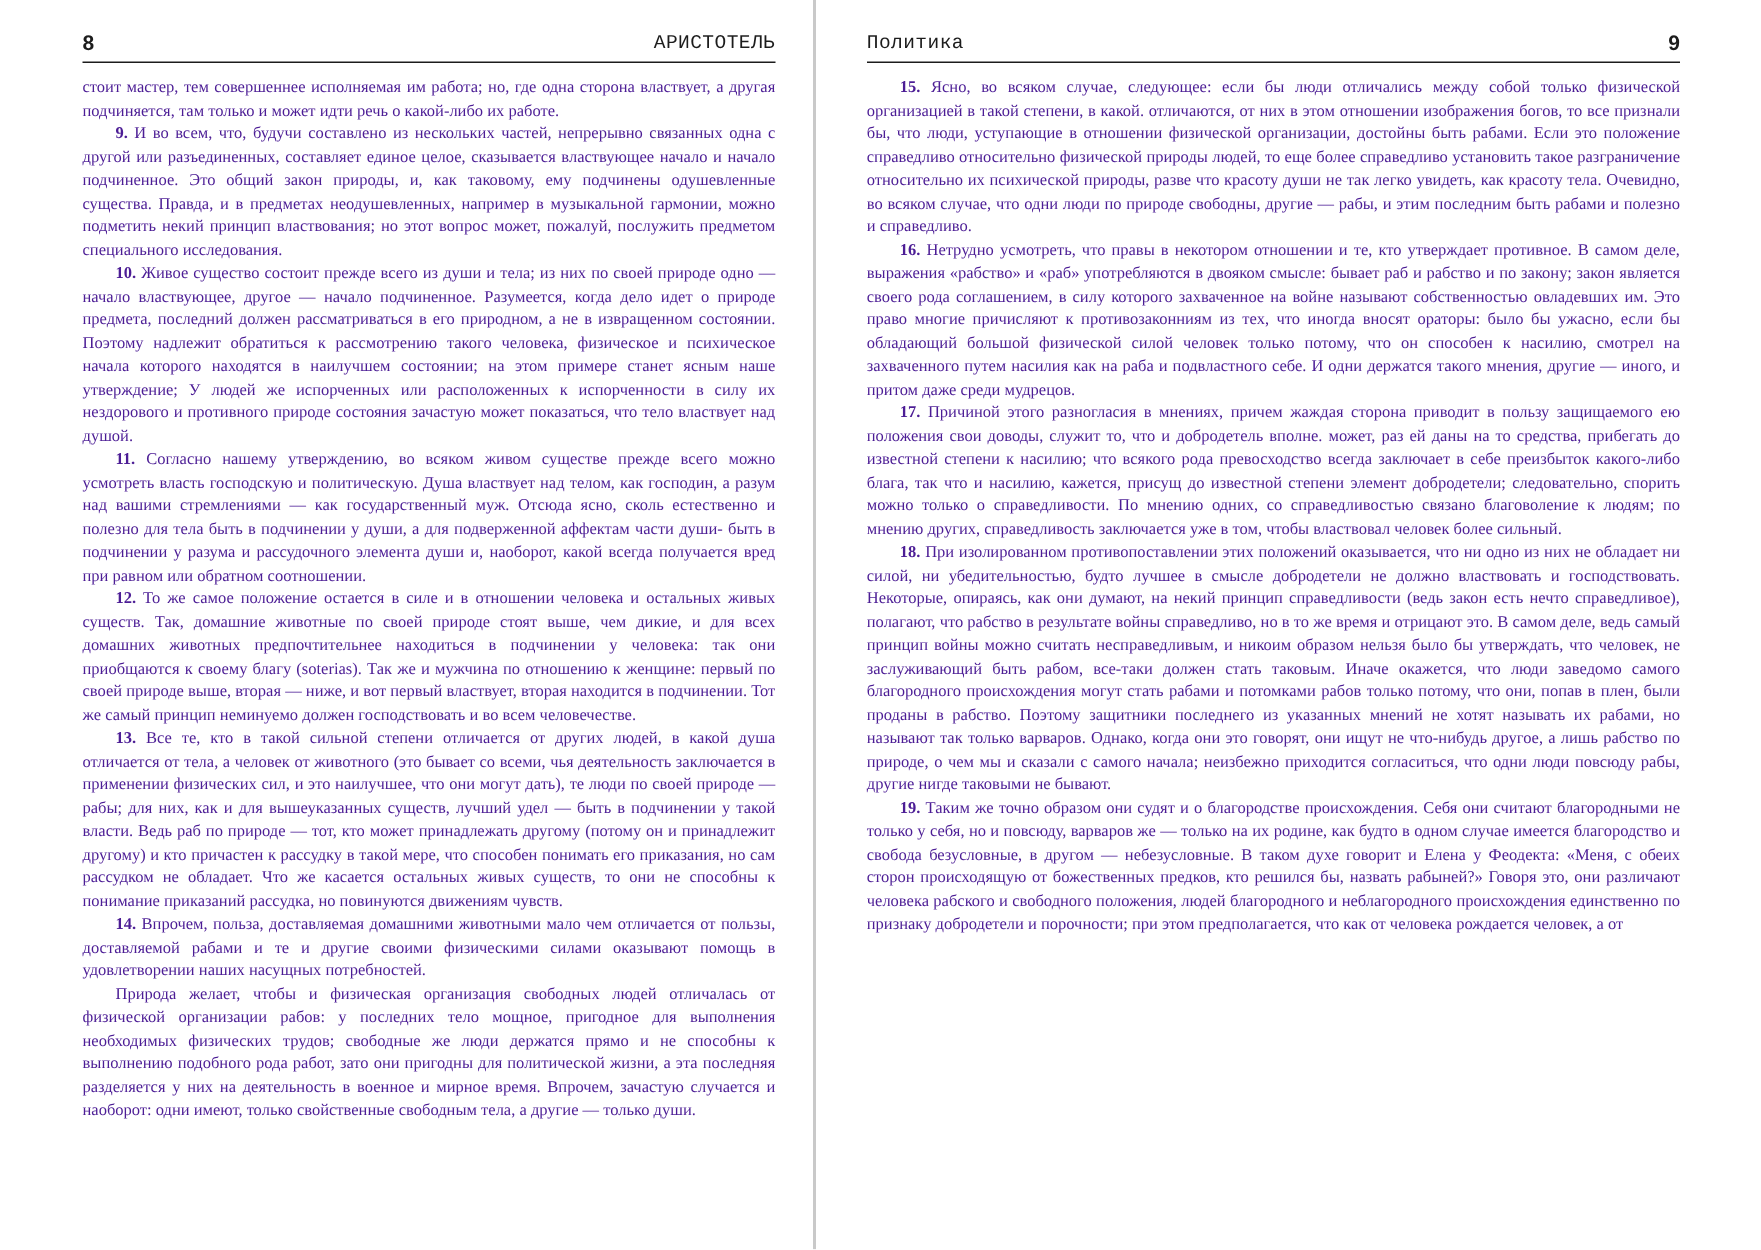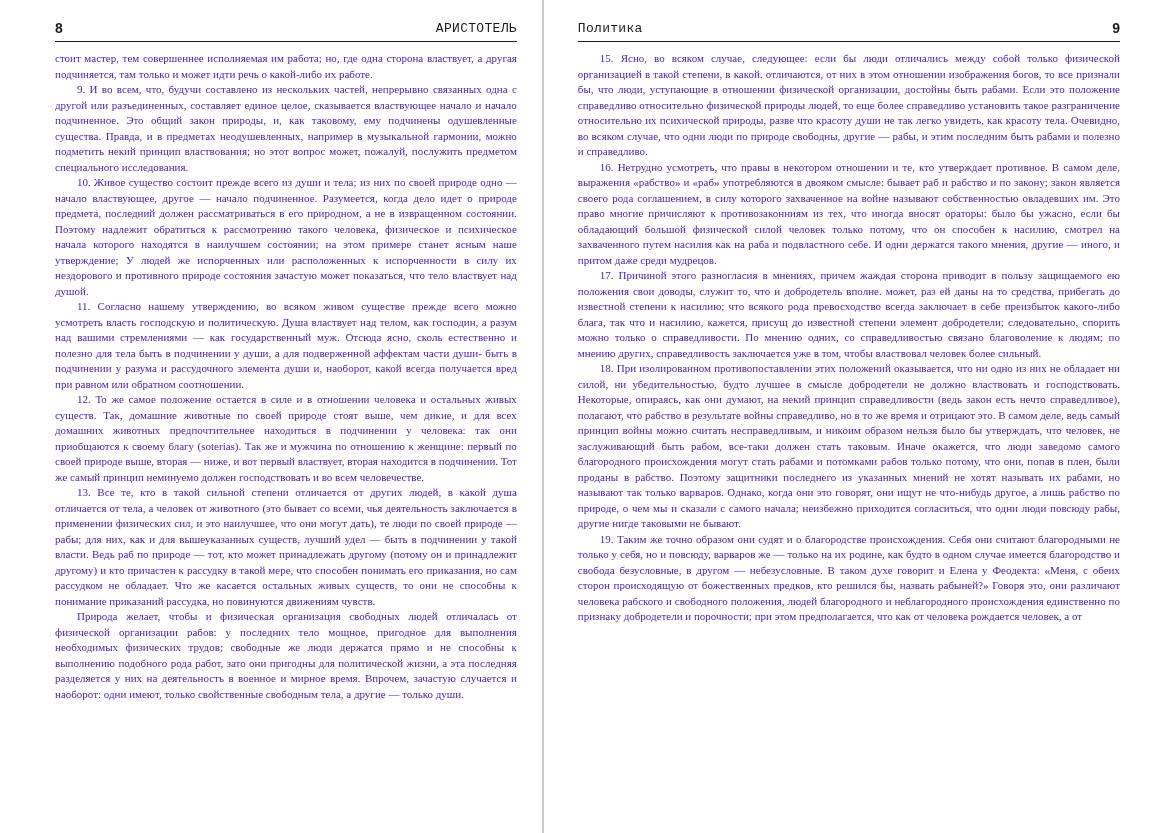--- a/index.html
+++ b/index.html
@@ -62,40 +62,41 @@
     text-align: justify;
   }
   .body-text p {
     margin: 0;
     text-indent: 22px;
   }
   .body-text p.noindent {
     text-indent: 0;
   }
   .pnum {
-    font-weight: 400;
+    font-weight: 700;
   }
 </style>
 </head>
 <body>
 
 <div class="spread">
 
   <div class="page left">
     <div class="page-header">
       <span class="pagenum">8</span>
       <span class="runhead">АРИСТОТЕЛЬ</span>
     </div>
     <div class="body-text">
       <p class="noindent"><span class="pnum"></span> <span>стоит мастер, тем совершеннее исполняемая им работа; но, где одна сторона властвует, а другая подчиняется, там только и может идти речь о какой-либо их работе.</span></p>
       <p><span class="pnum">9.</span> <span>И во всем, что, будучи составлено из нескольких частей, непрерывно связанных одна с другой или разъединенных, составляет единое целое, сказывается властвующее начало и начало подчиненное. Это общий закон природы, и, как таковому, ему подчинены одушевленные существа. Правда, и в предметах неодушевленных, например в музыкальной гармонии, можно подметить некий принцип властвования; но этот вопрос может, пожалуй, послужить предметом специального исследования.</span></p>
       <p><span class="pnum">10.</span> <span>Живое существо состоит прежде всего из души и тела; из них по своей природе одно — начало властвующее, другое — начало подчиненное. Разумеется, когда дело идет о природе предмета, последний должен рассматриваться в его природном, а не в извращенном состоянии. Поэтому надлежит обратиться к рассмотрению такого человека, физическое и психическое начала которого находятся в наилучшем состоянии; на этом примере станет ясным наше утверждение; У людей же испорченных или расположенных к испорченности в силу их нездорового и противного природе состояния зачастую может показаться, что тело властвует над душой.</span></p>
       <p><span class="pnum">11.</span> <span>Согласно нашему утверждению, во всяком живом существе прежде всего можно усмотреть власть господскую и политическую. Душа властвует над телом, как господин, а разум над вашими стремлениями — как государственный муж. Отсюда ясно, сколь естественно и полезно для тела быть в подчинении у души, а для подверженной аффектам части души- быть в подчинении у разума и рассудочного элемента души и, наоборот, какой всегда получается вред при равном или обратном соотношении.</span></p>
       <p><span class="pnum">12.</span> <span>То же самое положение остается в силе и в отношении человека и остальных живых существ. Так, домашние животные по своей природе стоят выше, чем дикие, и для всех домашних животных предпочтительнее находиться в подчинении у человека: так они приобщаются к своему благу (soterias). Так же и мужчина по отношению к женщине: первый по своей природе выше, вторая — ниже, и вот первый властвует, вторая находится в подчинении. Тот же самый принцип неминуемо должен господствовать и во всем человечестве.</span></p>
       <p><span class="pnum">13.</span> <span>Все те, кто в такой сильной степени отличается от других людей, в какой душа отличается от тела, а человек от животного (это бывает со всеми, чья деятельность заключается в применении физических сил, и это наилучшее, что они могут дать), те люди по своей природе — рабы; для них, как и для вышеуказанных существ, лучший удел — быть в подчинении у такой власти. Ведь раб по природе — тот, кто может принадлежать другому (потому он и принадлежит другому) и кто причастен к рассудку в такой мере, что способен понимать его приказания, но сам рассудком не обладает. Что же касается остальных живых существ, то они не способны к понимание приказаний рассудка, но повинуются движениям чувств.</span></p>
+      <p><span class="pnum">14.</span> <span>Впрочем, польза, доставляемая домашними животными мало чем отличается от пользы, доставляемой рабами и те и другие своими физическими силами оказывают помощь в удовлетворении наших насущных потребностей.</span></p>
       <p><span class="pnum"></span> <span>Природа желает, чтобы и физическая организация свободных людей отличалась от физической организации рабов: у последних тело мощное, пригодное для выполнения необходимых физических трудов; свободные же люди держатся прямо и не способны к выполнению подобного рода работ, зато они пригодны для политической жизни, а эта последняя разделяется у них на деятельность в военное и мирное время. Впрочем, зачастую случается и наоборот: одни имеют, только свойственные свободным тела, а другие — только души.</span></p>
     </div>
   </div>
 
   <div class="divider"></div>
 
   <div class="page right">
     <div class="page-header">
       <span class="runhead">Политика</span>
       <span class="pagenum">9</span>

